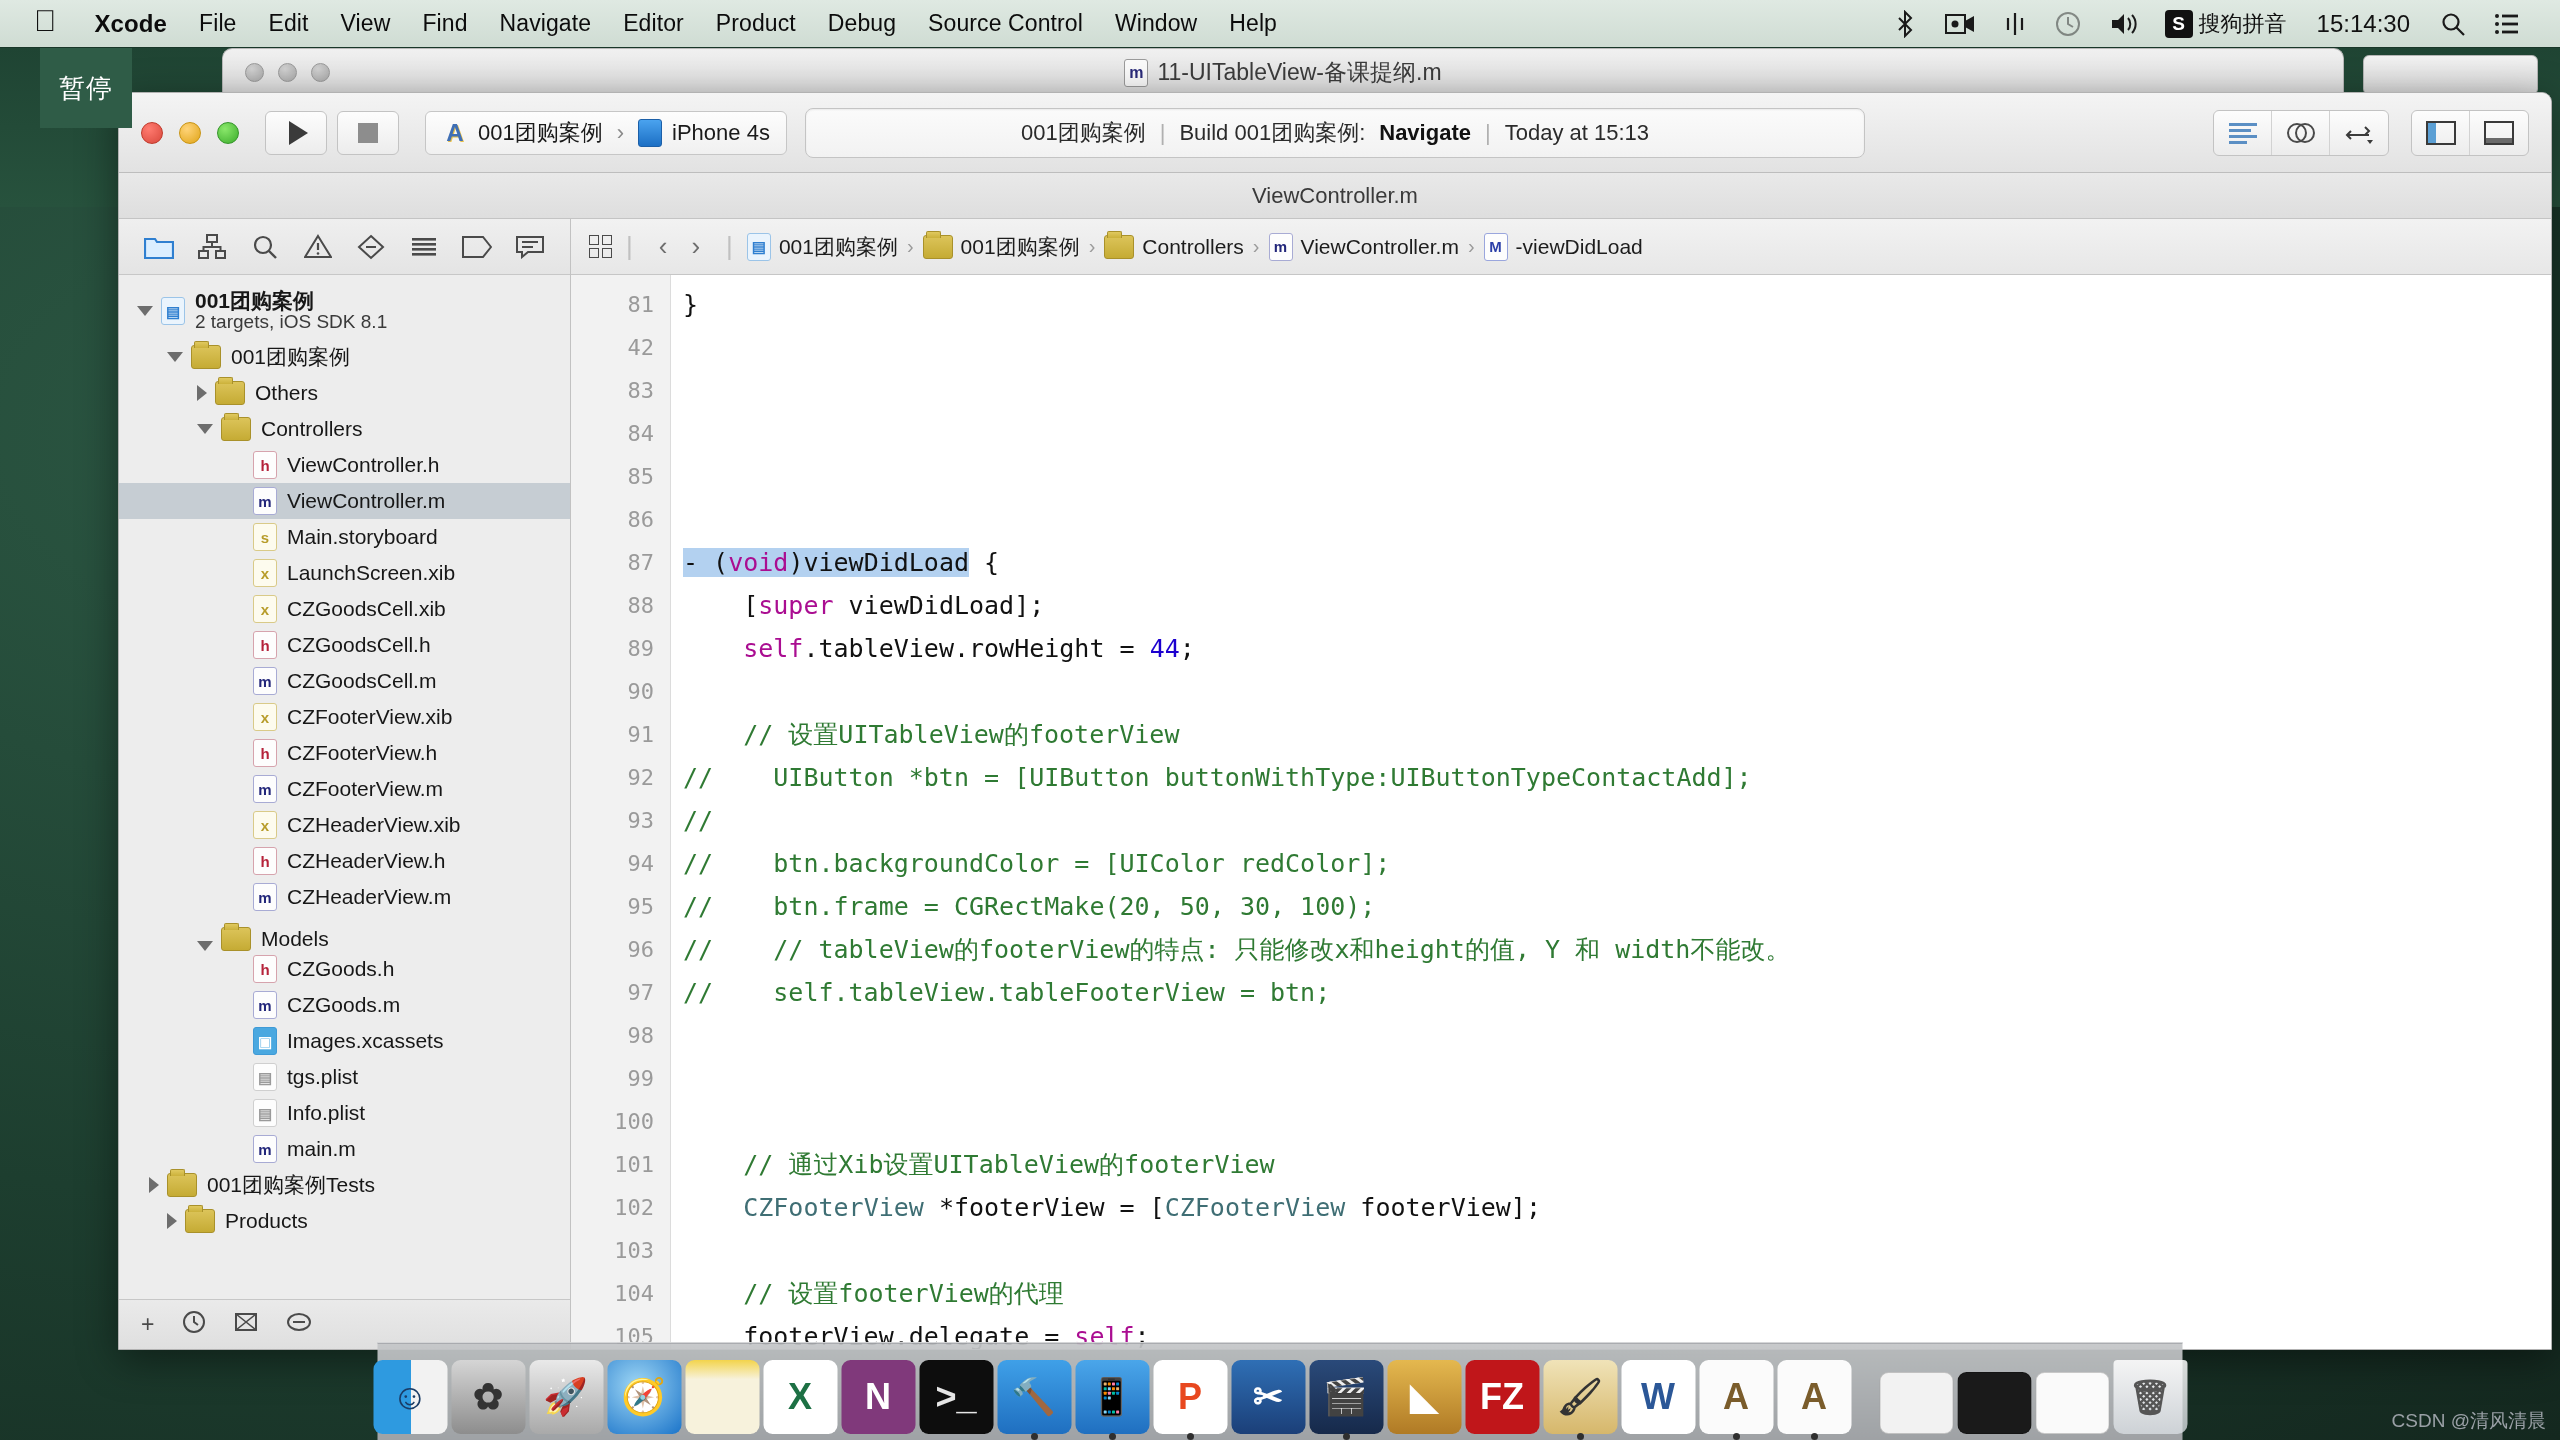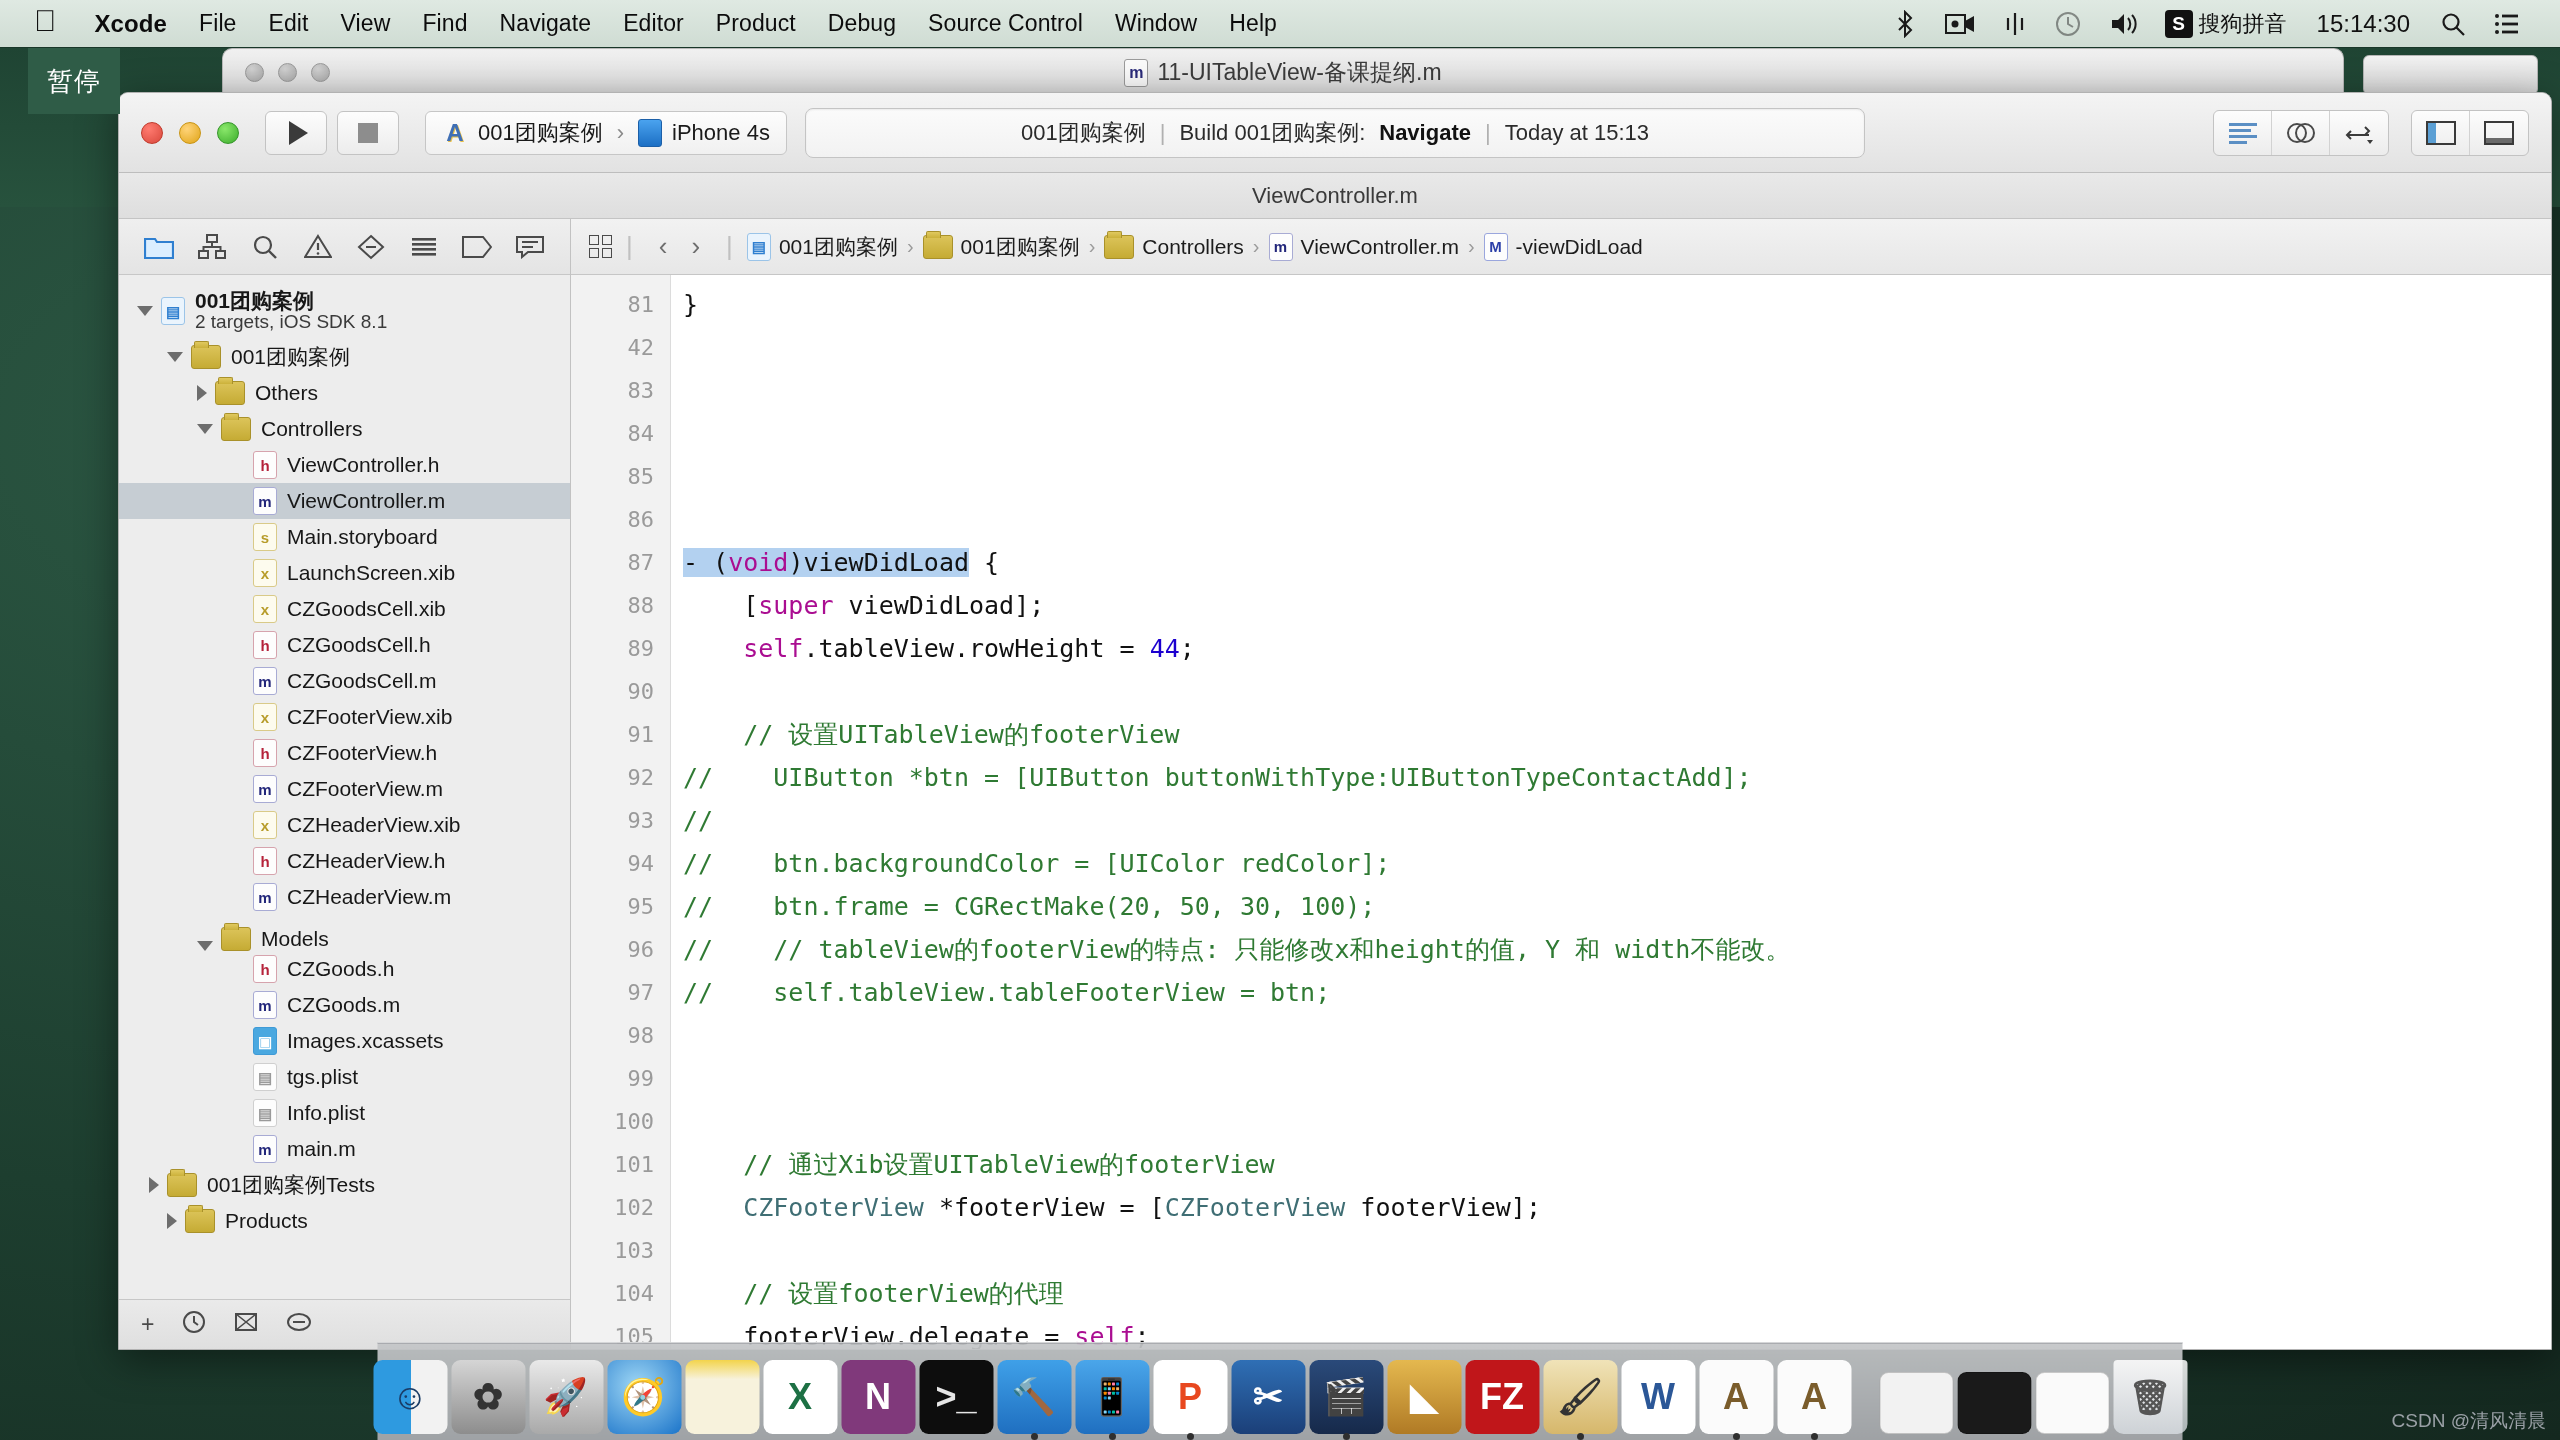--- a/index.html
+++ b/index.html
@@ -50,22 +50,22 @@
     background:#111; color:#fff; font-weight:bold; font-size:19px;
     width:28px; height:28px; border-radius:4px;
     display:flex; align-items:center; justify-content:center;
     margin: 0 6px 0 10px;
   }
   .sogou-label { font-size:22px; color:#111; padding-right: 14px;}
   .clock { font-size: 24px; color:#111; padding: 0 16px; }
 
   
   .pause-badge {
-    position:absolute; left: 28px; top: 48px;
-    width: 92px; height: 66px;
+    position:absolute; left: 40px; top: 48px;
+    width: 92px; height: 80px;
     background: #2f5c47;
     display:flex; align-items:center; justify-content:center;
     color:#fff; font-size: 26px; letter-spacing: 1px;
     z-index: 40;
   }
 
   
   .bg-window {
     position:absolute; left: 222px; top: 48px; width: 2122px; height: 48px;
     background: linear-gradient(180deg,#f0f0f0 0%, #dedede 100%);

